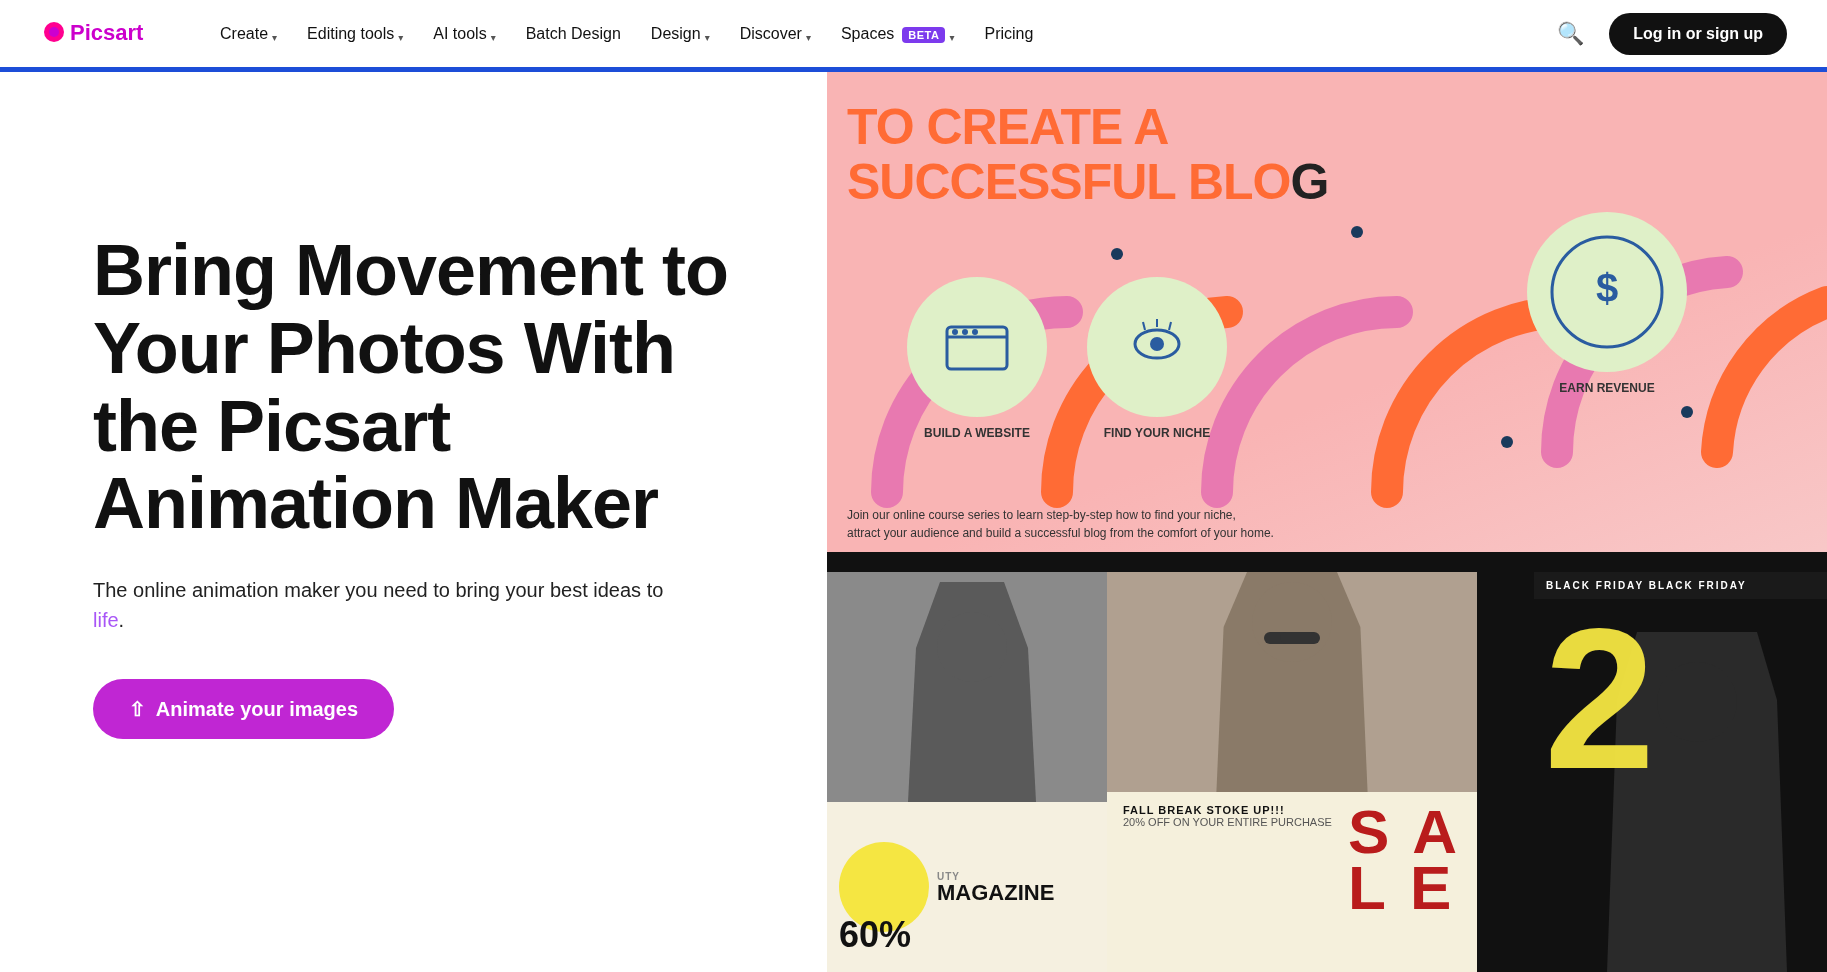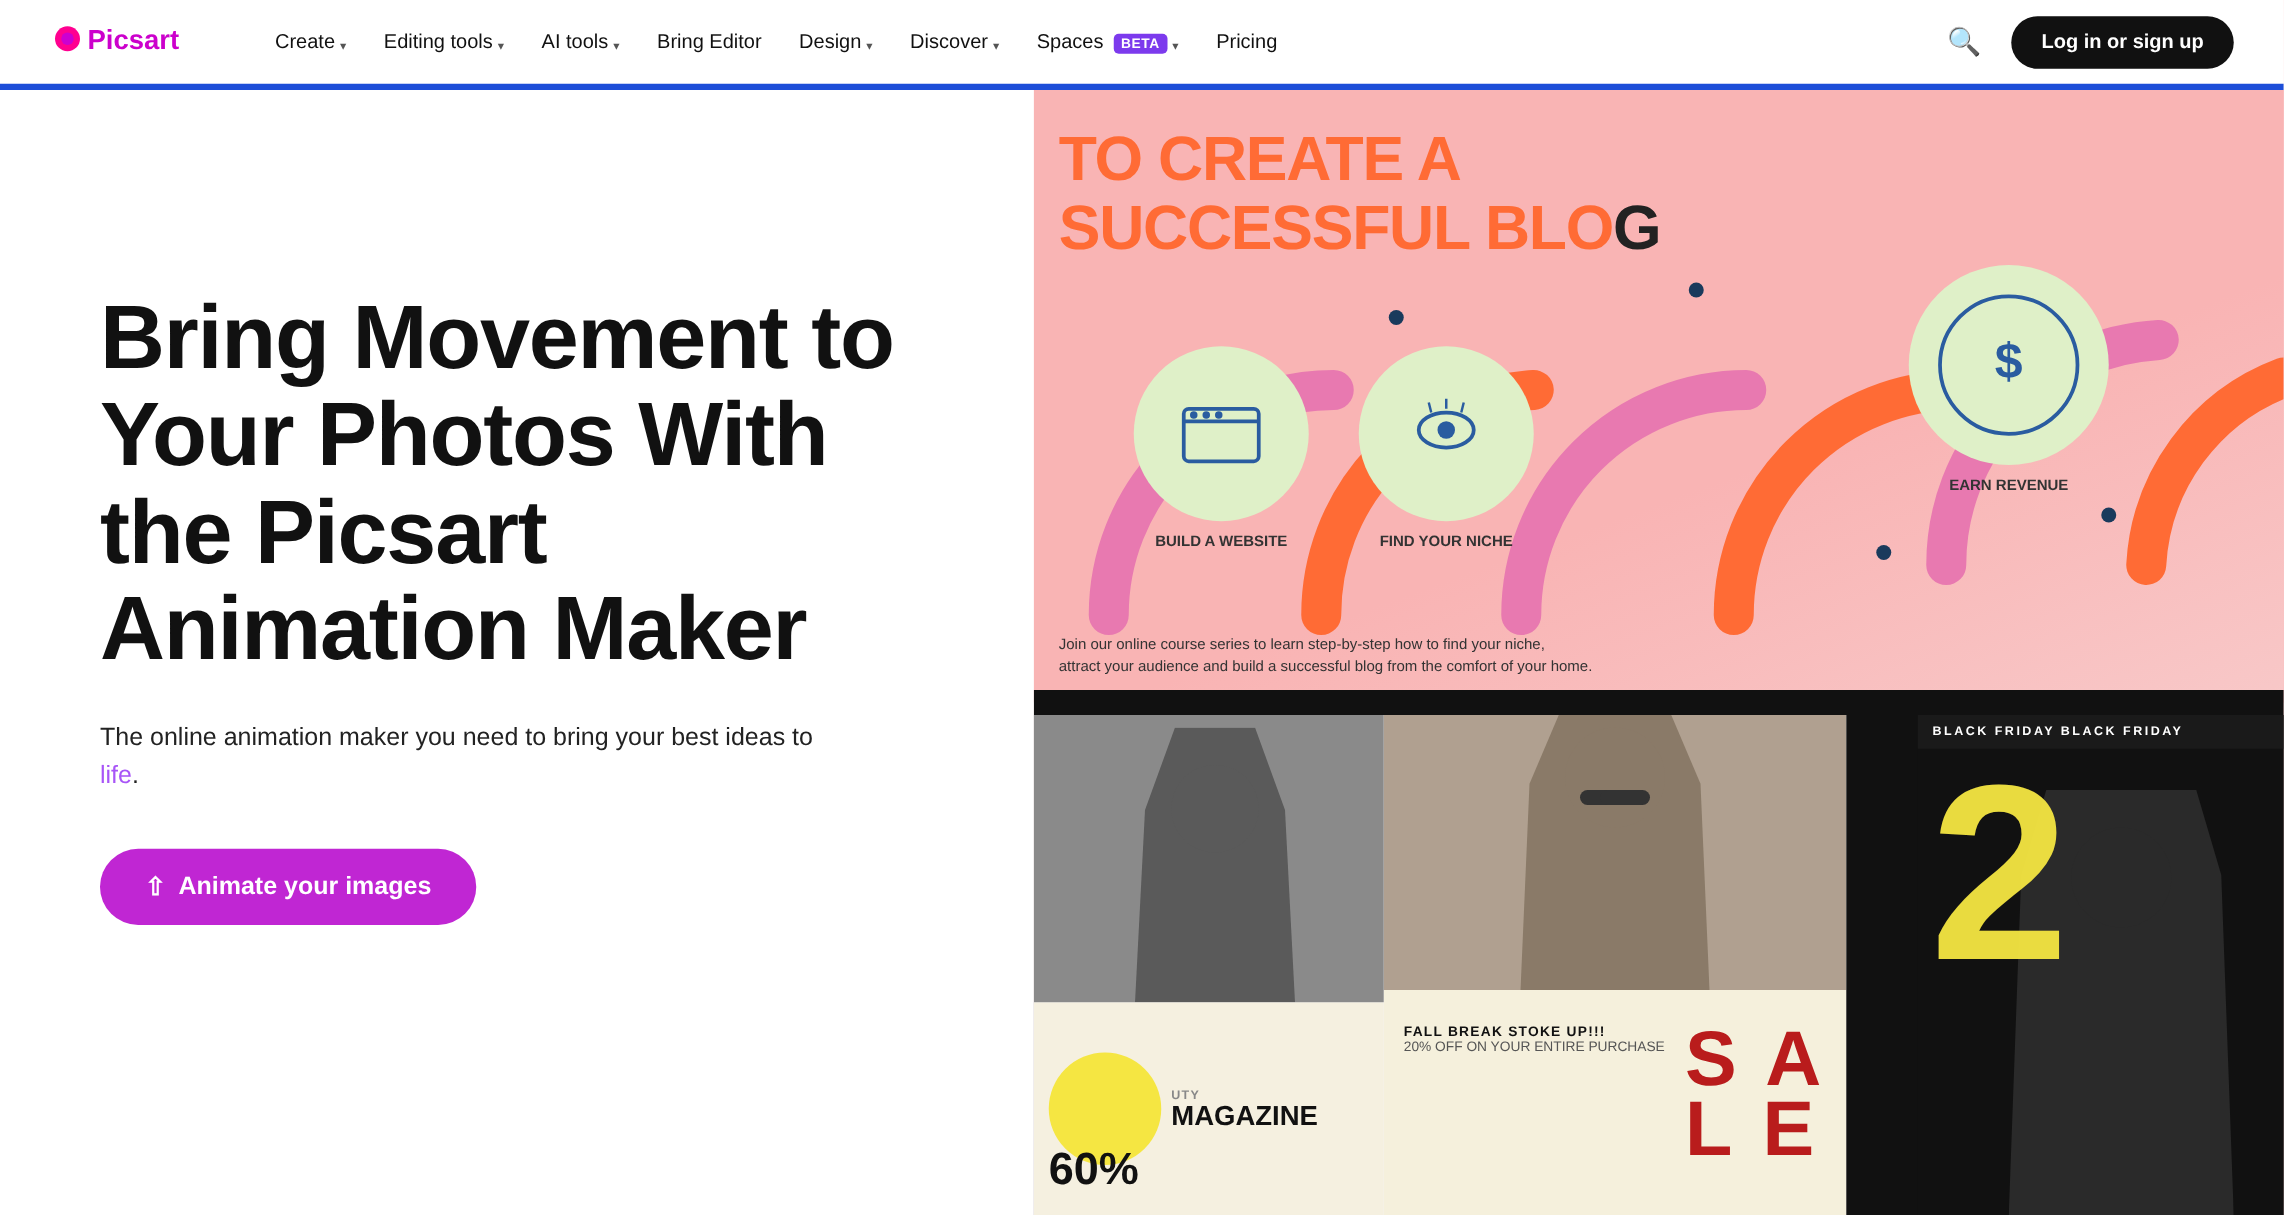--- a/index.html
+++ b/index.html
@@ -84,20 +84,21 @@
       align-items: flex-start;
       min-height: 900px;
       position: relative;
       overflow: hidden;
     }
     .hero-text {
       flex: 0 0 820px;
       padding: 160px 80px 80px 80px;
       position: relative;
       z-index: 2;
+      margin-left: 13px;
     }
     .hero-title {
       font-size: 72px;
       font-weight: 900;
       line-height: 1.08;
       color: #111;
       margin-bottom: 32px;
       letter-spacing: -1px;
     }
     .hero-subtitle {
@@ -192,21 +193,21 @@
       <span>Editing tools</span>
       <span class="chevron">▾</span>
     </a>
 
     <a class="nav-item">
       <span>AI tools</span>
       <span class="chevron">▾</span>
     </a>
 
     <a class="nav-item">
-      <span>Bring Editor</span>
+      <span>Batch Design</span>
     </a>
 
     <a class="nav-item">
       <span>Design</span>
       <span class="chevron">▾</span>
     </a>
 
     <a class="nav-item">
       <span>Discover</span>
       <span class="chevron">▾</span>
@@ -328,21 +329,21 @@
 
           <div style="width:100%;height:220px;background:#b0a090;position:relative;overflow:hidden;">
 
             <div style="position:absolute;bottom:0;left:50%;transform:translateX(-50%);width:180px;height:220px;background:#8a7a68;clip-path:polygon(25% 0%, 75% 0%, 88% 25%, 92% 100%, 8% 100%, 12% 25%);"></div>
             <div style="position:absolute;bottom:130px;left:50%;transform:translateX(-50%);width:80px;height:80px;border-radius:50%;background:#8a7a68;"></div>
 
             <div style="position:absolute;bottom:148px;left:50%;transform:translateX(-50%) translateX(-8px);width:40px;height:12px;border-radius:6px;background:#333;"></div>
             <div style="position:absolute;bottom:148px;left:50%;transform:translateX(-50%) translateX(8px);width:40px;height:12px;border-radius:6px;background:#333;"></div>
           </div>
 
-          <div style="width:100%;height:180px;background:#f5f0dc;padding:28px 16px;display:flex;gap:16px;align-items:flex-start;">
+          <div style="width:100%;height:180px;background:#f5f0dc;padding:12px 16px;display:flex;gap:16px;align-items:flex-start;">
             <div>
               <div style="font-size:11px;font-weight:700;color:#111;letter-spacing:1px;">FALL BREAK STOKE UP!!!</div>
               <div style="font-size:11px;color:#555;">20% OFF ON YOUR ENTIRE PURCHASE</div>
             </div>
             <div style="font-size:62px;font-weight:700;color:#b91c1c;line-height:0.9;letter-spacing:4px;margin-left:auto;">S A<br>L E</div>
           </div>
         </div>
 
         <div style="position:absolute;right:0;bottom:0;width:293px;height:400px;background:#111;overflow:hidden;display:flex;flex-direction:column;">
           <div style="background:#1a1a1a;color:#fff;font-size:10px;font-weight:700;padding:8px 12px;letter-spacing:2px;">BLACK FRIDAY BLACK FRIDAY</div>

